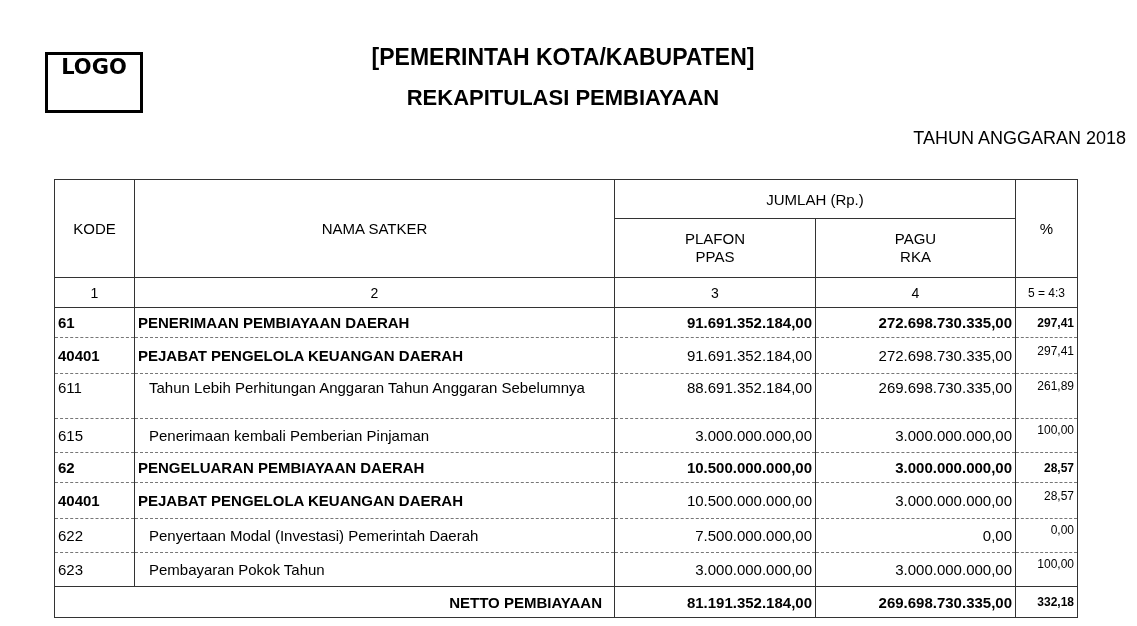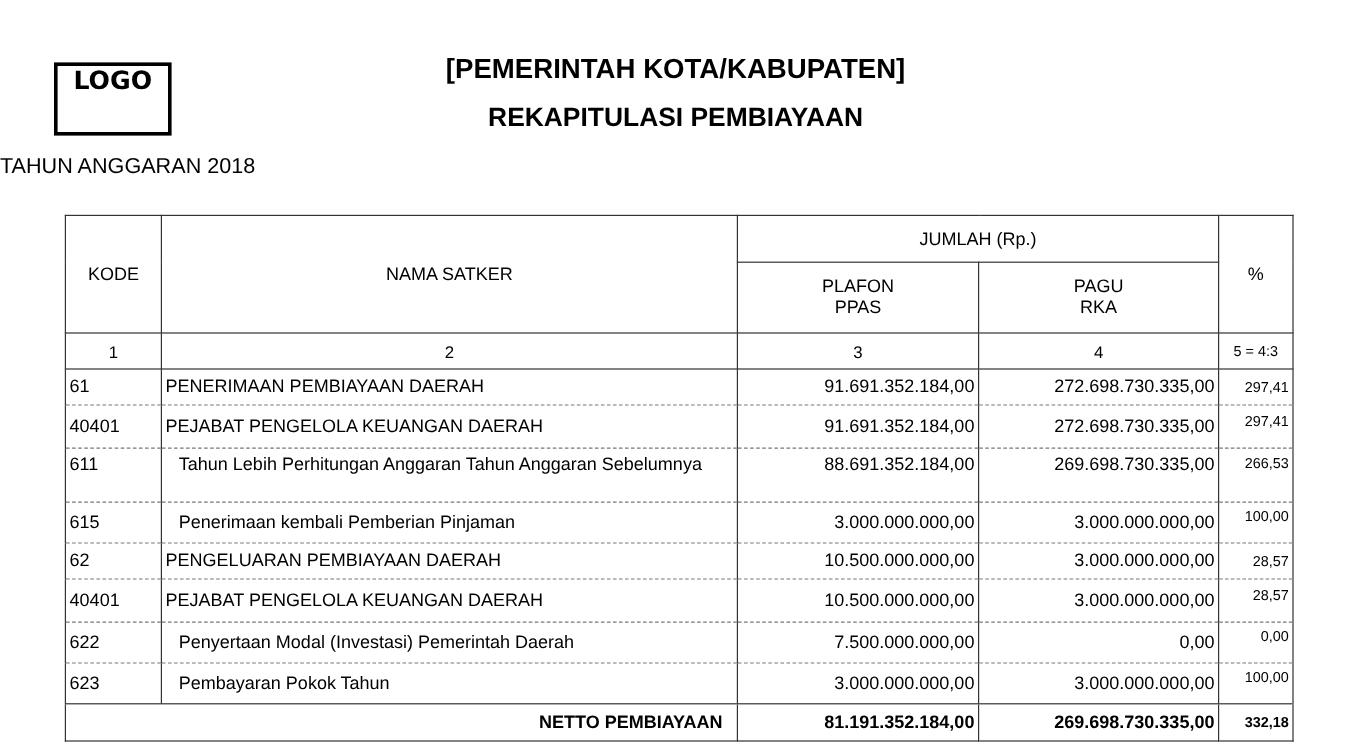--- a/index.html
+++ b/index.html
@@ -1,32 +1,32 @@
 <!DOCTYPE html>
 <html><head>
 <meta charset="utf-8">
 <style>
   html, body { margin: 0; padding: 0; background: #ffffff; }
   body { width: 1137px; height: 626px; position: relative; overflow: hidden; font-family: "Liberation Sans", sans-serif; color: #000; }
   .logo-box { position: absolute; left: 45px; top: 52px; width: 98px; height: 61px; border: 3px solid #000; box-sizing: border-box; display: flex; align-items: flex-start; justify-content: center; font-family: "DejaVu Sans", sans-serif; font-weight: bold; font-size: 21px; }
   .title1 { position: absolute; left: 0; width: 1126px; top: 44px; text-align: center; font-weight: bold; font-size: 23px; }
   .title2 { position: absolute; left: 0; width: 1126px; top: 85px; text-align: center; font-weight: bold; font-size: 22px; }
-  .title3 { position: absolute; left: 0; width: 1126px; top: 128px; text-align: left; font-size: 18px; }
+  .title3 { position: absolute; left: 0; width: 1126px; top: 128px; text-align: right; font-size: 18px; }
   table { position: absolute; left: 54px; top: 179px; border-collapse: collapse; table-layout: fixed; width: 1023px; font-size: 15px; }
   td, th { padding: 0 3px; overflow: hidden; white-space: nowrap; }
   th { font-weight: normal; font-size: 15px; border: 1.5px solid #333; text-align: center; }
   .hdr1 th { height: 38px; }
   .hdr2 th { height: 58px; line-height: 18px; }
   .numrow th { height: 29px; font-size: 14px; }
   .numrow th.pct { font-size: 12px; }
   td { border-left: 1.5px solid #333; border-right: 1.5px solid #333; border-bottom: 1.5px dashed #777; height: 29px; }
   td.kode { text-align: left; }
   td.num { text-align: right; }
   td.pct { text-align: right; font-size: 12px; vertical-align: top; padding-top: 4px; }
-  tr.bold td { font-weight: normal; }
+  tr.bold td { font-weight: bold; }
   tr.bold td.pct { vertical-align: middle; padding-top: 0; }
   td.indent { padding-left: 14px; }
   tr.tall td { height: 39px; vertical-align: top; padding-top: 5px; }
   tr.tall td.pct { padding-top: 5px; }
   tr.total td { border-top: 1.5px solid #333; border-bottom: 1.5px solid #333; font-weight: bold; height: 30px; }
   tr.total td.label { text-align: right; padding-right: 12px; }
   tr.total td.pct { vertical-align: middle; padding-top: 0; }
   tr.firstdata td { border-top: 1.5px solid #333; }
 </style>
 </head>
@@ -79,21 +79,21 @@
       <td>PEJABAT PENGELOLA KEUANGAN DAERAH</td>
       <td class="num" style="font-weight:normal">91.691.352.184,00</td>
       <td class="num" style="font-weight:normal">272.698.730.335,00</td>
       <td class="pct" style="font-weight:normal;vertical-align:top;padding-top:6px">297,41</td>
     </tr>
     <tr class="tall">
       <td class="kode">611</td>
       <td class="indent">Tahun Lebih Perhitungan Anggaran Tahun Anggaran Sebelumnya</td>
       <td class="num">88.691.352.184,00</td>
       <td class="num">269.698.730.335,00</td>
-      <td class="pct">266,53</td>
+      <td class="pct">261,89</td>
     </tr>
     <tr>
       <td class="kode">615</td>
       <td class="indent">Penerimaan kembali Pemberian Pinjaman</td>
       <td class="num">3.000.000.000,00</td>
       <td class="num">3.000.000.000,00</td>
       <td class="pct">100,00</td>
     </tr>
     <tr class="bold">
       <td class="kode">62</td>

